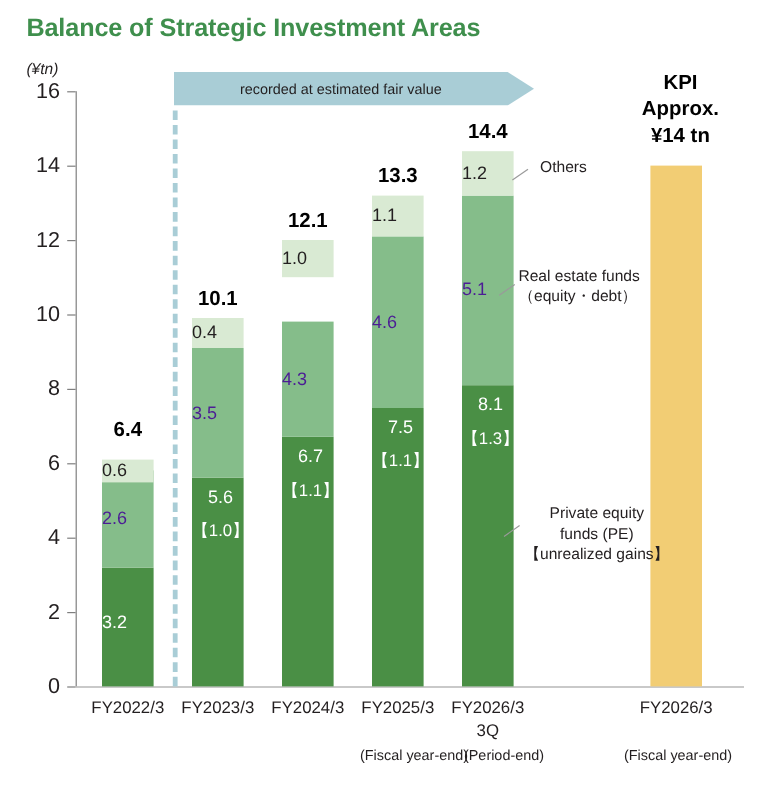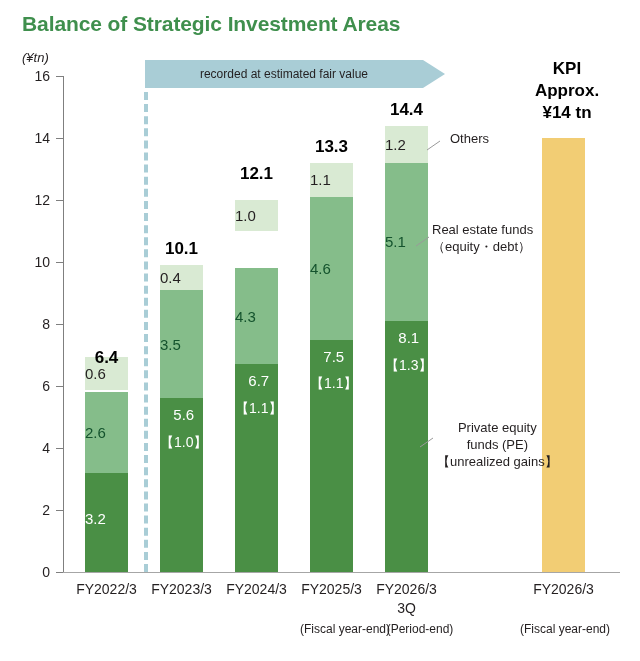--- a/index.html
+++ b/index.html
@@ -66,21 +66,21 @@
     left: 56px;
     width: 7px;
     height: 1px;
     background: #7f7f7f;
   }
   .tick-label {
     position: absolute;
     right: 0;
     width: 48px;
     text-align: right;
-    font-size: 14px;
+    font-size: 18px;
     color: #231f20;
     transform: translateY(-50%);
   }
 
   
   #banner {
     position: absolute;
     left: 145px;
     top: 60px;
     width: 300px;
@@ -119,21 +119,21 @@
   .seg {
     position: absolute;
     left: 0;
     width: 100%;
     box-sizing: border-box;
     display: flex;
     align-items: center;
     font-size: 15px;
   }
   .seg-pe   { background: #4a8f45; color: #ffffff; }
-  .seg-re   { background: #85bd8a; color: #14532d; }
+  .seg-re   { background: #85bd8a; color: #4c1d95; }
   .seg-oth  { background: #d9ead3; color: #231f20; }
   .seg-kpi  { background: #f2cd74; }
 
   .seg-inner { text-align: center; line-height: 1.25; }
   .seg-sub   { font-size: 14px; display: block; margin-top: 9px; }
 
   .bar-total {
     position: absolute;
     left: 50%;
     transform: translateX(-50%);
@@ -230,21 +230,21 @@
   <div id="divider-dashed"></div>
 
   <div id="bars-holder">
       <div class="bar-group" style="left: 85px; width: 43px; height: 496px;">
         <div class="seg seg-pe" style="bottom: 0px; height: 99.2px; align-items: flex-start; padding-top: 37.6px;">
           <div class="seg-inner"><span>3.2</span></div>
         </div>
         <div class="seg seg-re" style="bottom: 99.2px; height: 80.6px;">
           <span>2.6</span>
         </div>
-        <div class="seg seg-oth" style="bottom: 182px; height: 33px;">
+        <div class="seg seg-oth" style="bottom: 170px; height: 19px;">
           <span>0.6</span>
         </div>
         <div class="bar-total" style="bottom: 204.4px;">6.4</div>
       </div>
       <div class="bar-group" style="left: 160px; width: 43px; height: 496px;">
         <div class="seg seg-pe" style="bottom: 0px; height: 173.6px; align-items: flex-start; padding-top: 8px;">
           <div class="seg-inner"><span>5.6</span><span class="seg-sub">【1.0】</span></div>
         </div>
         <div class="seg seg-re" style="bottom: 173.6px; height: 108.5px;">
           <span>3.5</span>
@@ -257,21 +257,21 @@
       <div class="bar-group" style="left: 235px; width: 43px; height: 496px;">
         <div class="seg seg-pe" style="bottom: 0px; height: 207.7px; align-items: flex-start; padding-top: 8px;">
           <div class="seg-inner"><span>6.7</span><span class="seg-sub">【1.1】</span></div>
         </div>
         <div class="seg seg-re" style="bottom: 207.7px; height: 96px;">
           <span>4.3</span>
         </div>
         <div class="seg seg-oth" style="bottom: 341px; height: 31px;">
           <span>1.0</span>
         </div>
-        <div class="bar-total" style="bottom: 388px; text-align: right;">12.1</div>
+        <div class="bar-total" style="bottom: 378px; text-align: right;">12.1</div>
       </div>
       <div class="bar-group" style="left: 310px; width: 43px; height: 496px;">
         <div class="seg seg-pe" style="bottom: 0px; height: 232.5px; align-items: flex-start; padding-top: 8px;">
           <div class="seg-inner"><span>7.5</span><span class="seg-sub">【1.1】</span></div>
         </div>
         <div class="seg seg-re" style="bottom: 232.5px; height: 142.6px;">
           <span>4.6</span>
         </div>
         <div class="seg seg-oth" style="bottom: 375.1px; height: 34.1px;">
           <span>1.1</span>

